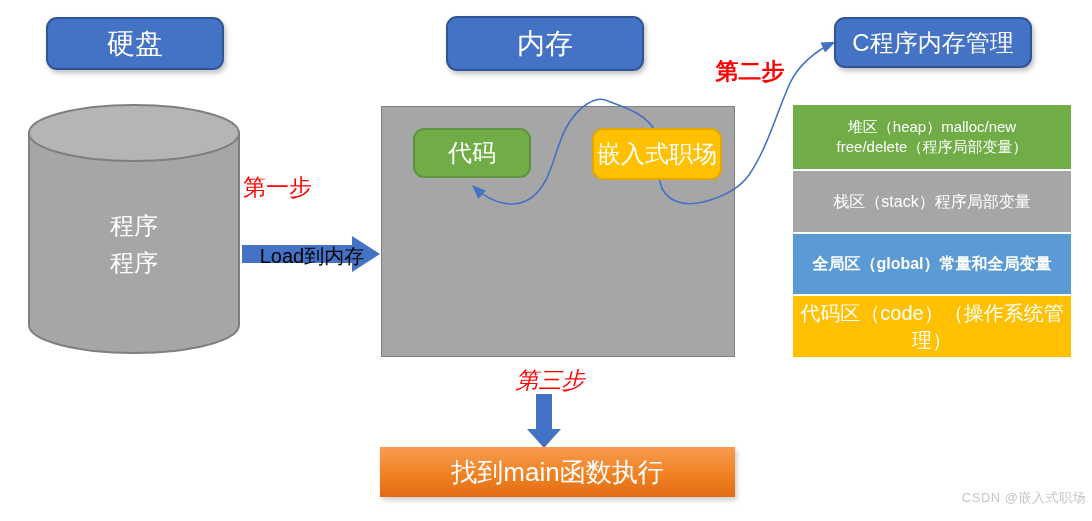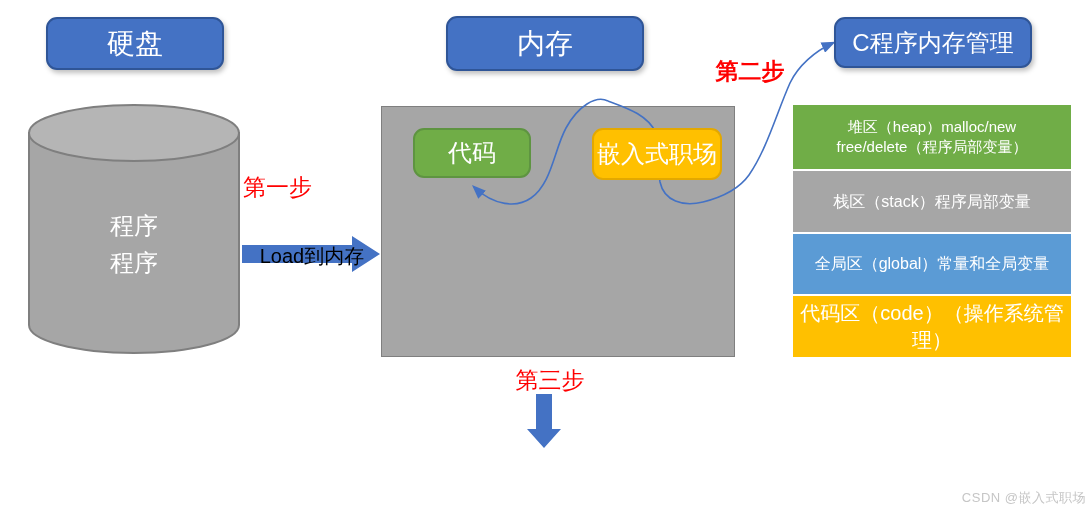--- a/index.html
+++ b/index.html
@@ -31,31 +31,31 @@
     color:#fff;border-radius:11px;
   }
   #chip-code{left:413px;top:128px;width:114px;height:46px;background:#70AD47;border:2px solid #5E9441;font-size:24px;}
   #chip-os  {left:592px;top:128px;width:126px;height:48px;background:#FFC000;border:2px solid #E3A800;font-size:24px;}
 
   
   .step{position:absolute;color:#FF0000;font-size:23px;}
   #step1-label{left:243px;top:172px;width:138px;}
   #step1-sub  {position:absolute;left:243px;top:203px;width:138px;text-align:center;color:#000;font-size:20px;margin-top:40px;}
   #step2-label{left:702px;top:56px;width:96px;text-align:center;font-weight:bold;}
-  #step3-label{left:503px;top:365px;width:94px;text-align:center;}
+  #step3-label{left:503px;top:365px;width:94px;text-align:center;font-style:italic;}
 
   
   .mrow{
     position:absolute;left:793px;width:278px;display:flex;flex-direction:column;
     align-items:center;justify-content:center;color:#fff;text-align:center;line-height:1.35;
   }
   .mrow span{display:block;}
   #row-heap  {top:105px;height:64px;background:#70AD47;font-size:15px;}
   #row-stack {top:171px;height:61px;background:#A6A6A6;font-size:16px;}
-  #row-global{top:234px;height:60px;background:#5B9BD5;font-size:16px;}
+  #row-global{top:234px;height:60px;background:#5B9BD5;font-size:16px;font-weight:bold;}
   #row-code  {top:296px;height:61px;background:#FFC000;font-size:20px;}
 
   
   #result-box{
     position:absolute;left:380px;top:447px;width:355px;height:50px;
     display:flex;align-items:center;justify-content:center;color:#fff;font-size:26px;
     background:linear-gradient(180deg,#F89B51 0%,#F08223 55%,#E26C14 100%);
     box-shadow:2px 3px 5px rgba(0,0,0,.2);
   }
 
@@ -133,16 +133,19 @@
   <div class="mrow" id="row-stack">
     <span>栈区（stack）程序局部变量</span>
   </div>
   <div class="mrow" id="row-global">
     <span>全局区（global）常量和全局变量</span>
   </div>
   <div class="mrow" id="row-code">
     <span>代码区（code）（操作系统管理）</span>
   </div>
 
+  <div id="result-box">
+    <span>找到main函数执行</span>
+  </div>
 
   <div id="watermark">CSDN @嵌入式职场</div>
 
 </div>
 
 </body></html>

